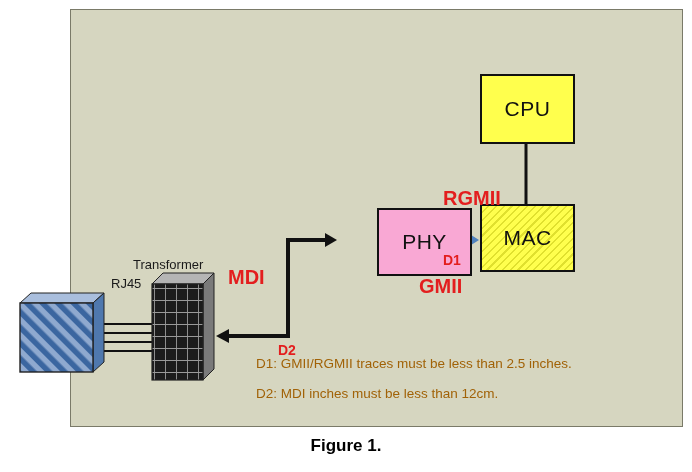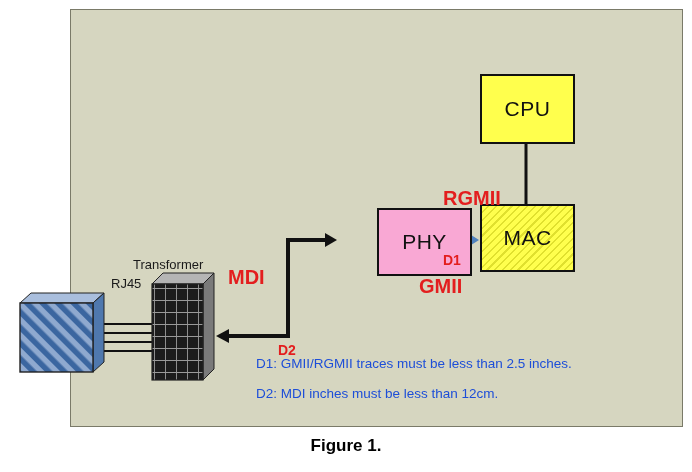--- a/index.html
+++ b/index.html
@@ -79,21 +79,21 @@
   .lbl.gmii  { left: 419px; top: 275px; }
   .lbl.mdi   { left: 228px; top: 266px; }
   .lbl.d1    { left: 443px; top: 252px; }
   .lbl.d2    { left: 278px; top: 342px; }
   .lbl.rj45-label        { left: 76px;  top: 276px; margin-left: 35px; }
   .lbl.transformer-label { left: 133px; top: 257px; }
   .note {
     position: absolute;
     z-index: 2;
     font-size: 13.5px;
-    color: #1d4ed8;
+    color: #a16207;
     white-space: nowrap;
   }
   .note.d1-note { left: 256px; top: 356px; }
   .note.d2-note { left: 256px; top: 386px; }
   .caption {
     position: absolute;
     left: 0; right: 0;
     top: 436px;
     z-index: 2;
     display: flex;

